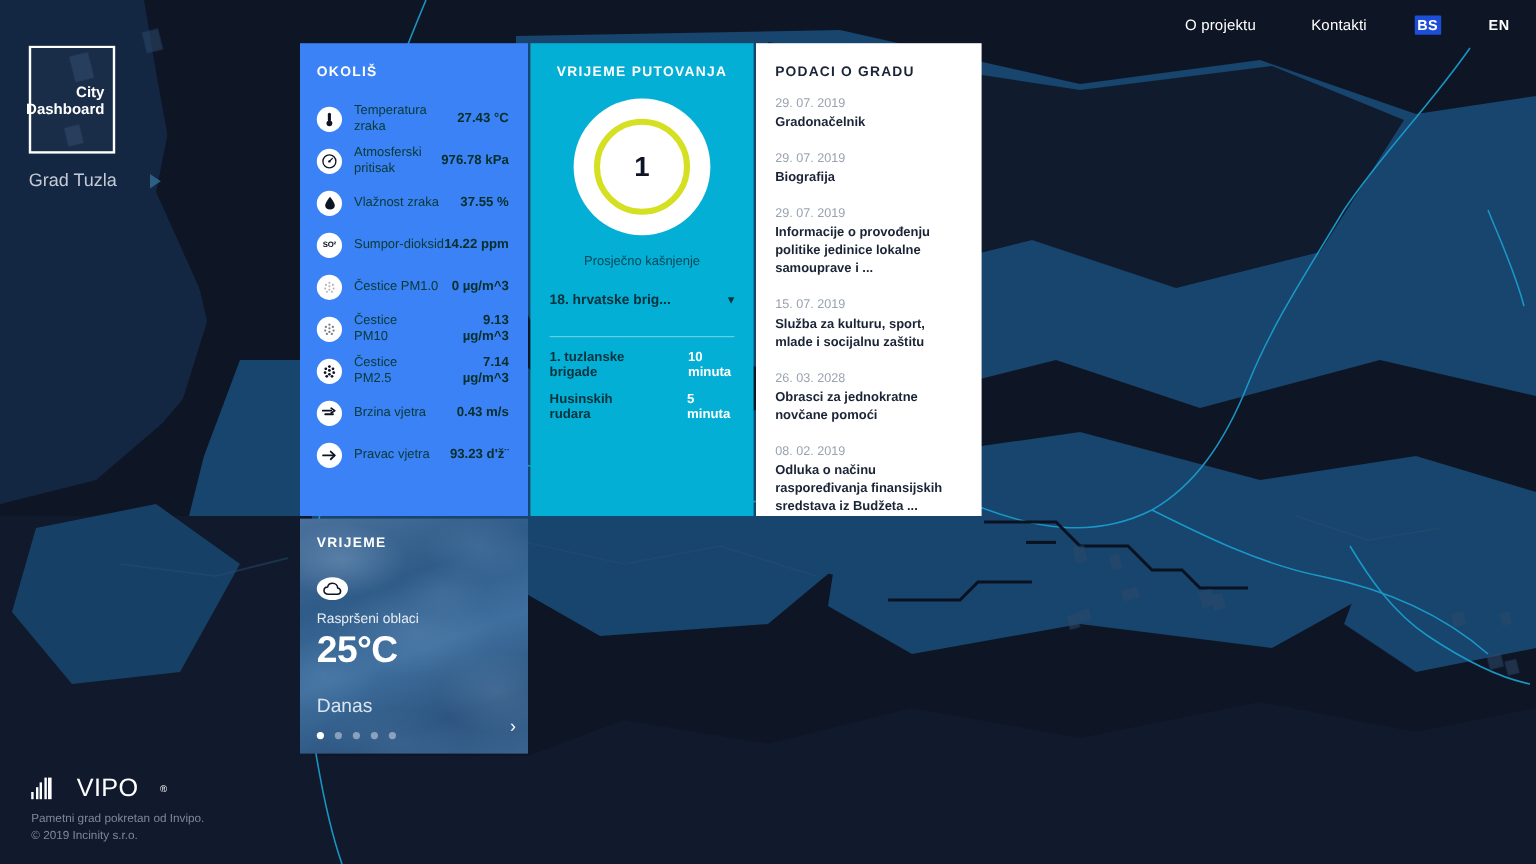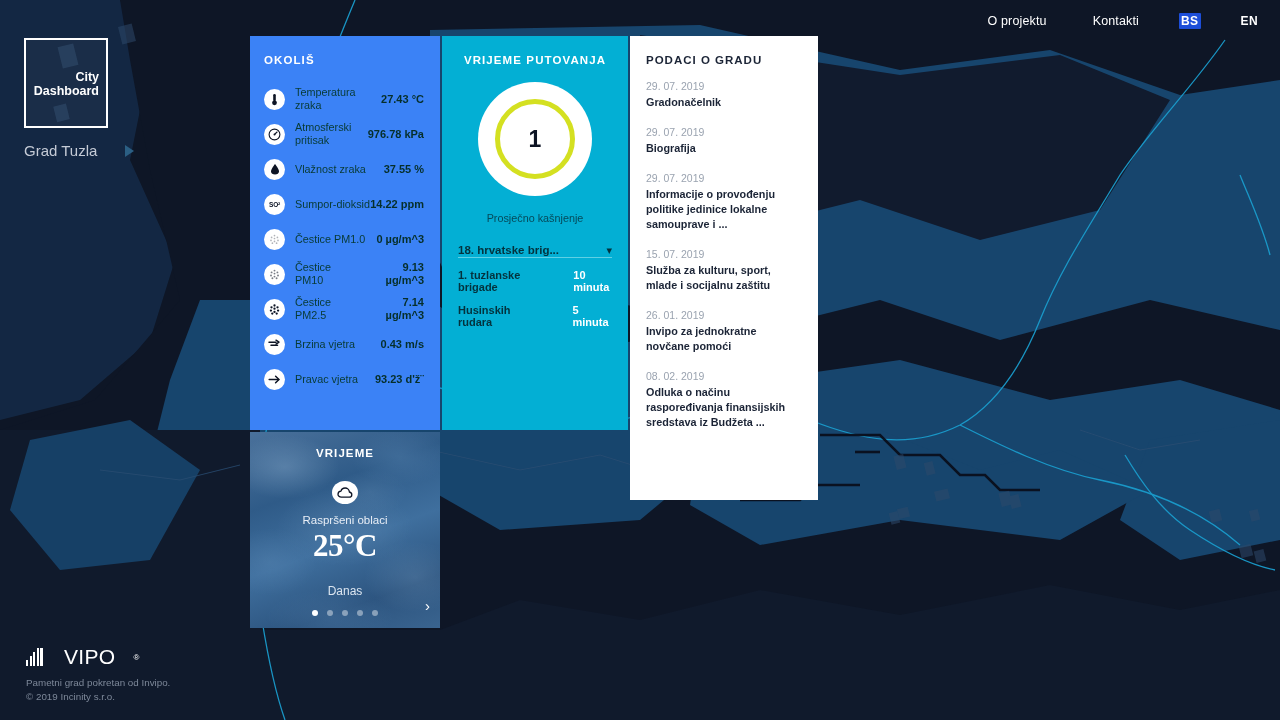--- a/index.html
+++ b/index.html
@@ -46,21 +46,21 @@
   .lang.active {
     background: #1d4ed8;
     padding: 1px 2px;
     border-radius: 1px;
   }
 
   
   #brand { position: absolute; left: 24px; top: 38px; z-index: 30; }
   #brand-row { display: flex; align-items: flex-start; }
   #dashboard-tile {
-    width: 84px; height: 90px;
+    width: 72px; height: 90px;
     border: 2px solid #ffffff;
     position: relative;
     background: rgba(255,255,255,0.03);
     cursor: pointer;
   }
   #dashboard-tile .tile-label {
     position: absolute; right: 7px; bottom: 28px;
     color: #ffffff;
     font-size: 12.5px; font-weight: bold;
     line-height: 14px;
@@ -164,21 +164,21 @@
   #travel-caption {
     margin-top: 16px;
     text-align: center;
     color: #064a5a;
     font-size: 10.8px;
   }
   #travel-select-row {
     margin-top: 20px;
     display: flex; align-items: center; justify-content: space-between;
     border-bottom: 1px solid #5fd0e4;
-    padding-bottom: 1px;
+    padding-bottom: 24px;
     cursor: pointer;
   }
   #travel-select-label {
     color: #04323d; font-size: 11.5px; font-weight: bold;
   }
   #travel-select-row .chev {
     color: #04323d; font-size: 11px; line-height: 1;
   }
   .travel-item {
     display: flex; justify-content: space-between; align-items: baseline;
@@ -187,21 +187,21 @@
   .travel-item-name {
     color: #04323d; font-size: 11px; font-weight: bold;
   }
   .travel-item-time {
     color: #ffffff; font-size: 11px; font-weight: bold; margin-left: 36px;
   }
 
   
   #panel-city {
     left: 630px; top: 36px;
-    width: 188px; height: 464px;
+    width: 188px; height: 394px;
     background: #ffffff;
     padding: 18px 16px 0 16px;
     overflow: hidden;
   }
   #panel-city .panel-title { color: #1b2436; letter-spacing: 1px; }
   #city-news { margin-top: 14px; }
   .news-item { margin-bottom: 16px; cursor: pointer; }
   .news-date {
     color: #9aa3b0; font-size: 10.5px; margin-bottom: 3px;
   }
@@ -214,39 +214,39 @@
     left: 250px; top: 432px;
     width: 190px; height: 196px;
     overflow: hidden;
     background: linear-gradient(160deg, #4a719b 0%, #2f5b88 30%, #3f6f9e 55%, #2d5580 80%, #3a648f 100%);
   }
   #weather-clouds { position: absolute; inset: 0; opacity: .55; }
   #weather-inner {
     position: relative; z-index: 2;
     height: 100%;
     padding: 15px 14px 12px 14px;
-    display: flex; flex-direction: column; align-items: center;
+    display: flex; flex-direction: column; 
   }
   #weather-icon {
     margin-top: 22px;
     width: 26px; height: 26px; border-radius: 50%;
     background: #ffffff;
     display: flex; align-items: center; justify-content: center;
   }
   #weather-desc {
     margin-top: 10px;
     color: #e8eef6; font-size: 11.5px;
   }
   #weather-temp {
     margin-top: 2px;
-    color: #ffffff; font-size: 31px; font-weight: bold; letter-spacing: -.5px; font-family: Liberation Serif, serif;
+    color: #ffffff; font-size: 31px; font-weight: bold; letter-spacing: -.5px;
   }
   #weather-day {
     margin-top: 20px;
-    color: #dbe5f0; font-size: 12px;
+    color: #dbe5f0; font-size: 16px;
   }
   #weather-dots {
     margin-top: 12px;
     display: flex; gap: 9px; align-items: center;
   }
   .wdot {
     width: 6px; height: 6px; border-radius: 50%;
     background: rgba(255,255,255,.42);
     cursor: pointer;
   }
@@ -517,22 +517,22 @@
     </div>
     <div class="news-item">
       <div class="news-date">29. 07. 2019</div>
       <div class="news-title">Informacije o provođenju politike jedinice lokalne samouprave i ...</div>
     </div>
     <div class="news-item">
       <div class="news-date">15. 07. 2019</div>
       <div class="news-title">Služba za kulturu, sport, mlade i socijalnu zaštitu</div>
     </div>
     <div class="news-item">
-      <div class="news-date">26. 01. 2019</div>
-      <div class="news-title">Invipo za jednokratne novčane pomoći</div>
+      <div class="news-date">26. 03. 2028</div>
+      <div class="news-title">Obrasci za jednokratne novčane pomoći</div>
     </div>
     <div class="news-item">
       <div class="news-date">08. 02. 2019</div>
       <div class="news-title">Odluka o načinu raspoređivanja finansijskih sredstava iz Budžeta ...</div>
     </div>
   </div>
 </section>
 
 <section class="panel" id="panel-weather">
   <svg id="weather-clouds" viewBox="0 0 190 196" preserveAspectRatio="none">

